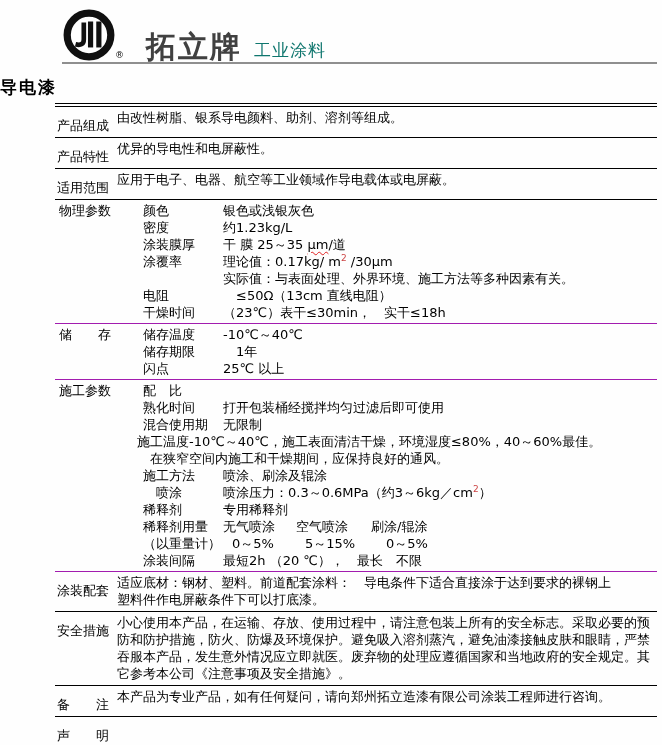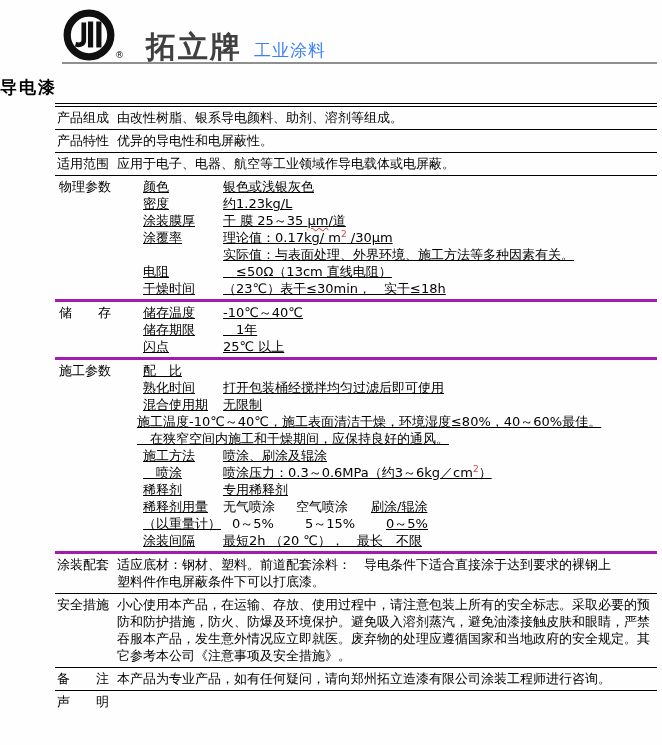--- a/index.html
+++ b/index.html
@@ -5,36 +5,36 @@
   html,body{margin:0;padding:0;background:#fbfaf8;}
   body{font-family:"DejaVu Sans","Liberation Sans",sans-serif;color:#000;}
   .page{position:relative;width:662px;height:745px;background:#fefefe;overflow:hidden;}
 
   
   .header{position:absolute;left:62px;top:8px;display:flex;align-items:flex-end;}
   .logo-wrap{position:relative;width:56px;height:54px;}
   .logo-wrap svg{display:block;}
   .reg{position:absolute;right:-6px;bottom:2px;font-size:9px;color:#111;}
   .brand{margin-left:28px;font-size:30px;font-weight:bold;color:#404040;letter-spacing:2px;line-height:1;}
-  .brand-sub{margin-left:12px;font-size:17px;color:#3b82f6;line-height:1.2;padding-bottom:2px;letter-spacing:1px;}
+  .brand-sub{margin-left:12px;font-size:17px;color:#0f766e;line-height:1.2;padding-bottom:2px;letter-spacing:1px;}
   .header-rule{position:absolute;left:62px;top:62px;width:595px;height:2px;background:#8f8f8f;}
 
   
   .title{position:absolute;left:0;top:76px;width:612px;font-size:17px;font-weight:bold;letter-spacing:2px;}
 
   
   .sheet{position:absolute;left:55px;top:103px;width:602px;border-top:4px double #000;font-size:13px;line-height:17px;}
   .row{display:flex;padding:2px 0 3px 0;border-bottom:1px solid #000;}
-  .section{display:flex;padding:2px 0 2px 0;border-bottom:3px solid #a21caf;}
+  .section{display:flex;padding:2px 0 2px 0;border-bottom:1px solid #a21caf;}
   .last{border-bottom:none;position:relative;}
-  .lbl{flex:0 0 60px;padding-left:2px;white-space:pre-wrap;}
+  .lbl{flex:0 0 60px;padding-left:2px;white-space:pre-wrap;margin-top:8px;}
   .val{flex:1;white-space:pre-wrap;}
   .slbl{flex:0 0 78px;padding-left:4px;white-space:pre-wrap;}
   .pgrid{flex:1;}
-  .prow{display:flex;text-decoration:underline;}
+  .prow{display:flex;}
   .pname{flex:0 0 80px;padding-left:6px;white-space:pre-wrap;}
   .pval{flex:1;white-space:pre-wrap;}
 
   
   .squig{text-decoration:underline wavy #e02020;text-decoration-thickness:1px;text-underline-offset:2px;}
   .red-sup{color:#cc4444;font-size:9px;vertical-align:super;line-height:0;}
   .dcol{display:inline-block;width:73px;}
   .dcol2{display:inline-block;width:75px;}
   .dv1{padding-left:9px;}
   .dv3{padding-left:6px;}

